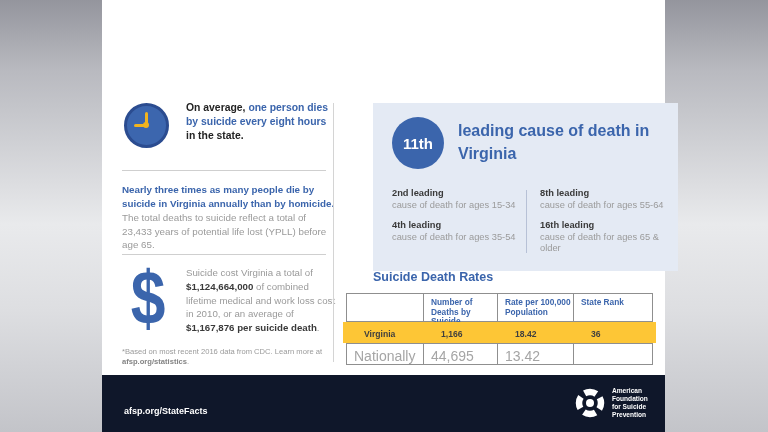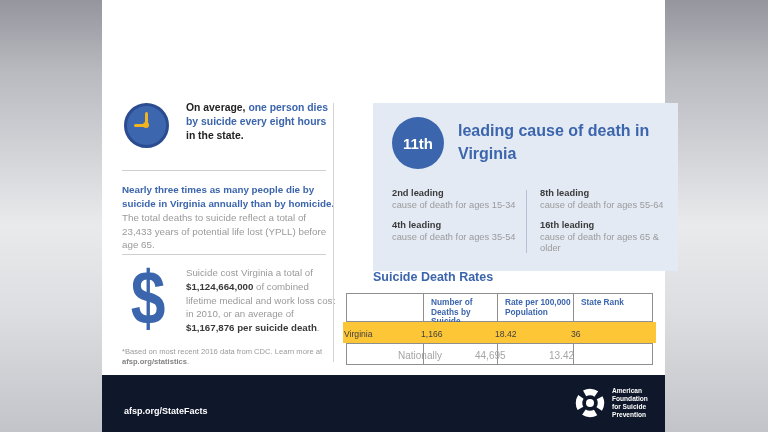--- a/index.html
+++ b/index.html
@@ -53,23 +53,23 @@
   .ages-divider{position:absolute;left:153px;top:87px;width:1px;height:63px;background:#b7c1d6;}
 
   .tbl-title{position:absolute;left:244px;top:270px;font-size:12.5px;font-weight:bold;color:#3b65ac;margin-left:27px;}
   .tbl{position:absolute;left:244px;top:293px;width:305px;border:1px solid #8f8f8f;background:#fff;}
   .trow{display:grid;grid-template-columns:77px 74px 76px 78px;}
   .trow.head{height:27px;border-bottom:1px solid #8f8f8f;}
   .trow.head .tcell{color:#3b65ac;font-weight:bold;}
   .tcell{font-size:8.3px;line-height:9.6px;padding:4px 0 0 7px;border-right:1px solid #8f8f8f;}
   .tcell:last-child{border-right:none;}
   .trow.hl{position:relative;left:-4px;width:313px;background:#fdc636;height:21px;border:none;}
-  .trow.hl .tcell{border:none;color:#3f3f3f;font-weight:normal;padding-left:1px;font-size:8.6px;line-height:17px;}
+  .trow.hl .tcell{border:none;color:#3f3f3f;font-weight:bold;padding-left:21px;font-size:8.6px;line-height:17px;}
   .trow.norm{height:20px;border-top:1px solid #8f8f8f;}
-  .trow.norm .tcell{color:#a5a5a5;font-size:10px;line-height:16px;margin-left:44px;}
+  .trow.norm .tcell{color:#a5a5a5;font-size:14px;line-height:16px;}
 
   
   .ftr{position:absolute;left:0;top:375px;width:563px;height:57px;background:#0f172a;}
   .ftr-url{position:absolute;left:22px;top:31px;color:#ffffff;font-size:9px;font-weight:bold;}
   .logo{position:absolute;left:472px;top:12px;display:flex;align-items:center;}
   .logo-text{margin-left:6px;color:#ffffff;font-size:6.6px;font-weight:bold;line-height:7.8px;}
 </style>
 </head>
 <body>
 

